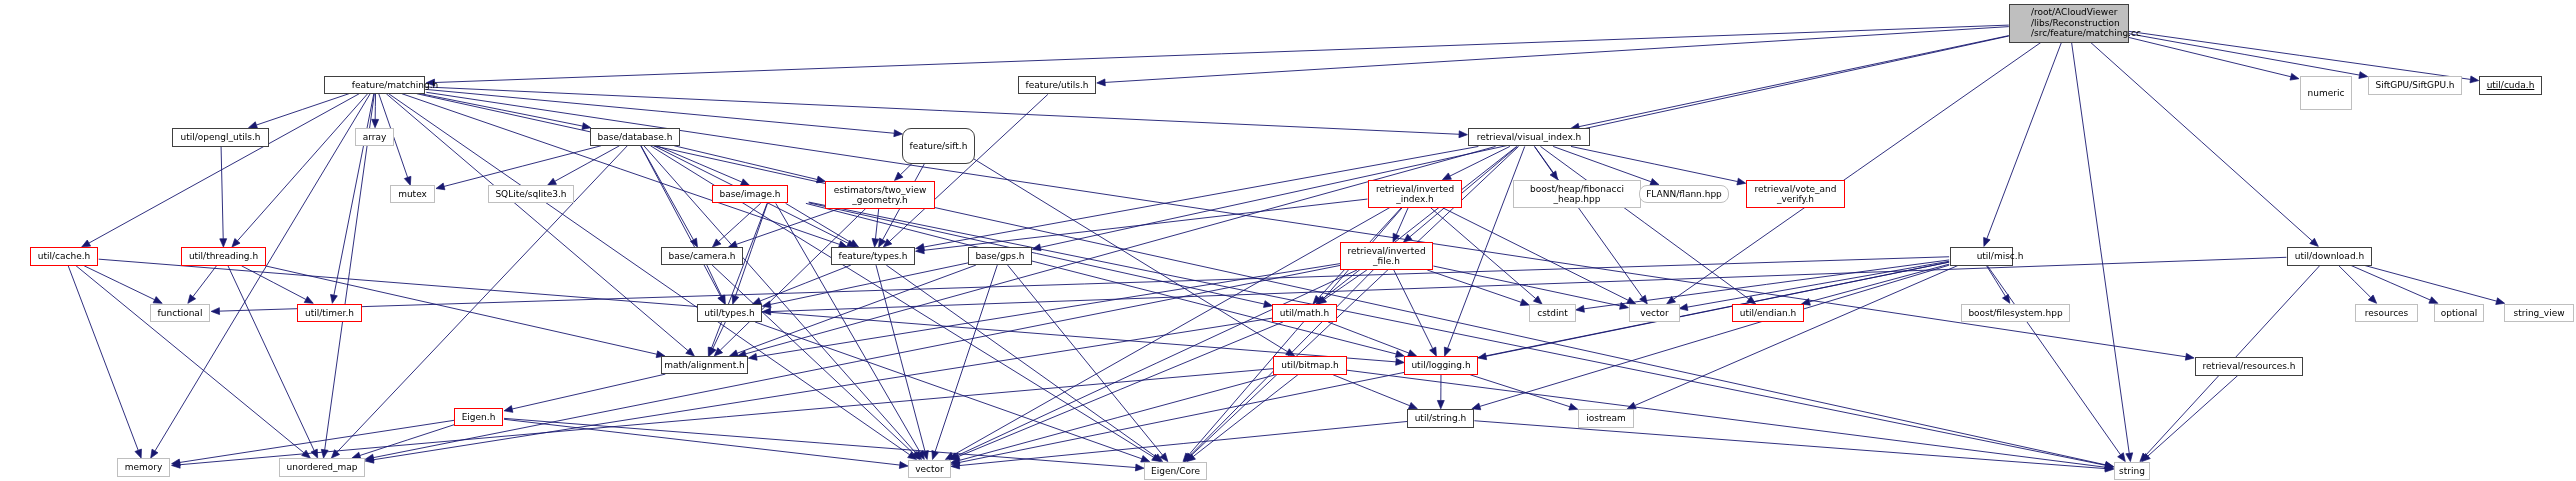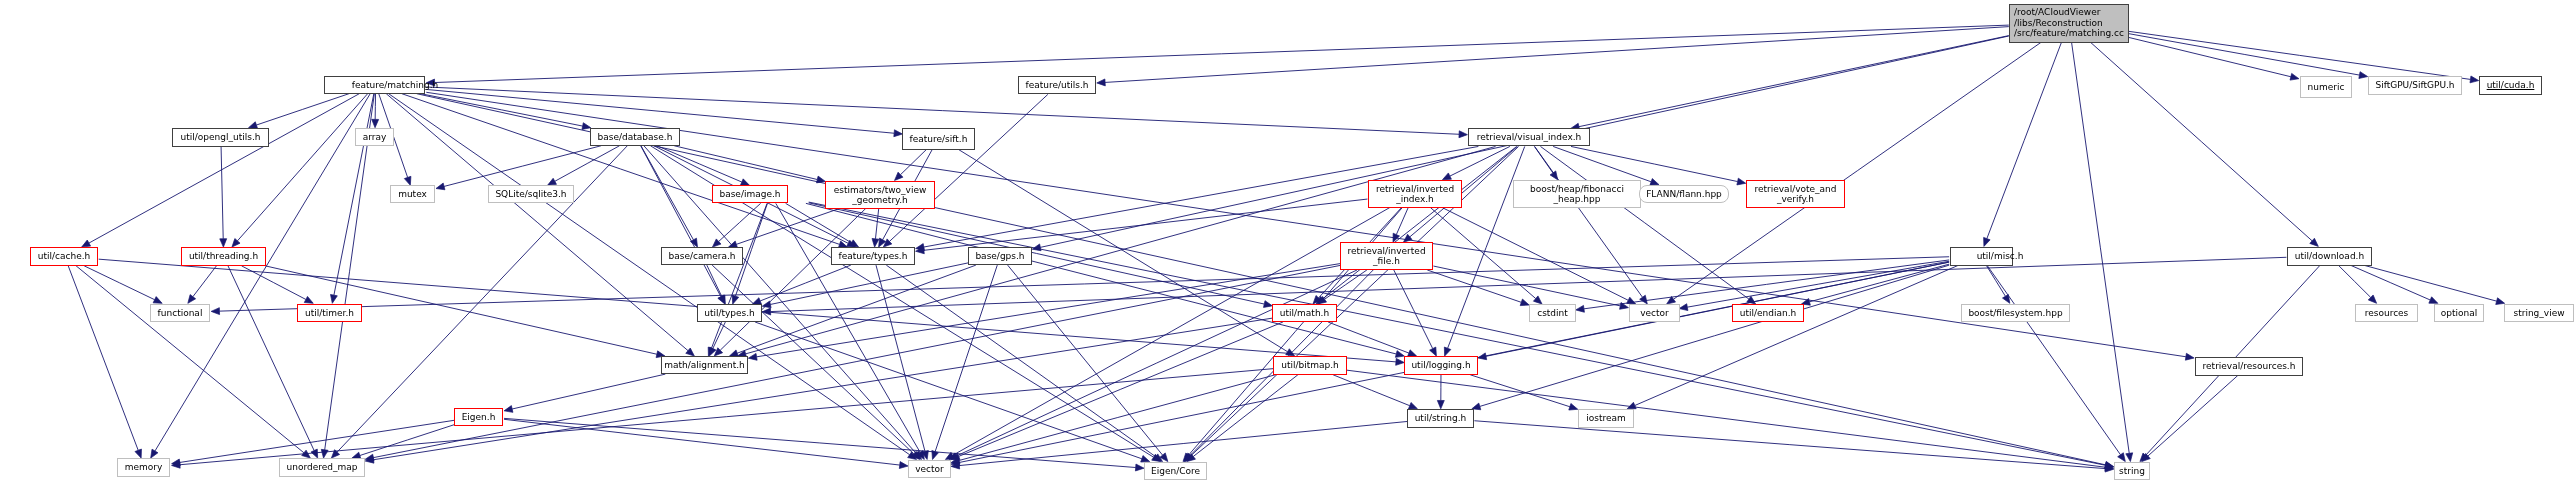--- a/index.html
+++ b/index.html
@@ -3,21 +3,21 @@
 <meta charset="utf-8">
 <style>
   html, body { margin:0; padding:0; background:#ffffff; }
   body { width:2576px; height:481px; position:relative; overflow:hidden; font-family:"DejaVu Sans", sans-serif; }
   #graph { position:absolute; left:0; top:0; width:2576px; height:481px; }
   .node { position:absolute; box-sizing:border-box; background:#fff; font-size:9px; color:#000;
           display:flex; align-items:center; justify-content:center; text-align:center; line-height:10.4px; white-space:pre; }
   .node.local { border:1.4px solid #404040; }
   .node.red { border:1.4px solid #ff0000; }
   .node.sys { border:1.4px solid #bfbfbf; }
-  .node.root { border:1.4px solid #404040; background:#bfbfbf; justify-content:flex-start; text-align:left; padding-left:4px; }
+  .node.root { border:1.4px solid #404040; background:#bfbfbf; justify-content:flex-start; text-align:left; padding-left:21px; }
   .node span { pointer-events:none; }
   svg path.edge { fill:none; stroke:#191970; stroke-width:1.3; }
   svg polygon.arrow { fill:#191970; stroke:#191970; }
 </style>
 </head>
 <body>
 
 <svg id="graph" xmlns="http://www.w3.org/2000/svg" width="2576" height="481" viewBox="0 0 3709 693">
     <path d="M2893,36.15576962492314 Q1758.9960109787248,77.52750769538572 624.9920219574499,118.8992457658483" class="edge"></path>
     <polygon points="613,119.3367493338799 624.8097288041034,113.9025699502442 625.1743151107963,123.89592158145241" class="arrow"></polygon>
@@ -284,27 +284,27 @@
     <path d="M3222.9302325581393,541 Q3158.1899422468964,598.9965100704885 3093.4496519356535,656.9930201409771" class="edge"></path>
     <polygon points="3084.5116279069766,665 3090.1134103277273,653.2688434623618 3096.7858935435797,660.7171968195925" class="arrow"></polygon>
   </svg>
 
 <div id="nodes">
   <div class="node root" style="left: 2009px; top: 3.5px; width: 120px; height: 39px;"><span>/root/ACloudViewer
 /libs/Reconstruction
 /src/feature/matching.cc</span></div>
   <div class="node local" style="left: 324px; top: 76px; width: 101px; height: 18px; padding-left: 41px;"><span>feature/matching.h</span></div>
   <div class="node local" style="left: 1018px; top: 76px; width: 78px; height: 18px;"><span>feature/utils.h</span></div>
-  <div class="node sys" style="left: 2300px; top: 76px; width: 52px; height: 22px;"><span>numeric</span></div>
+  <div class="node sys" style="left: 2300px; top: 76px; width: 52px; height: 34px;"><span>numeric</span></div>
   <div class="node sys" style="left: 2368px; top: 76px; width: 94px; height: 19px;"><span>SiftGPU/SiftGPU.h</span></div>
   <div class="node local" style="left: 2479px; top: 76px; width: 63px; height: 19px; text-decoration: underline;"><span>util/cuda.h</span></div>
   <div class="node local" style="left: 172px; top: 128px; width: 97px; height: 19px;"><span>util/opengl_utils.h</span></div>
   <div class="node sys" style="left: 355px; top: 128px; width: 39px; height: 18px;"><span>array</span></div>
   <div class="node local" style="left: 590px; top: 128px; width: 90px; height: 18px;"><span>base/database.h</span></div>
-  <div class="node local" style="left: 902px; top: 128px; width: 73px; height: 22px;"><span>feature/sift.h</span></div>
+  <div class="node local" style="left: 902px; top: 128px; width: 73px; height: 36px; border-radius: 9px;"><span>feature/sift.h</span></div>
   <div class="node local" style="left: 1468px; top: 128px; width: 122px; height: 18px;"><span>retrieval/visual_index.h</span></div>
   <div class="node sys" style="left: 390px; top: 185px; width: 45px; height: 18px;"><span>mutex</span></div>
   <div class="node sys" style="left: 488px; top: 185px; width: 86px; height: 18px;"><span>SQLite/sqlite3.h</span></div>
   <div class="node red" style="left: 30px; top: 247px; width: 68px; height: 19px;"><span>util/cache.h</span></div>
   <div class="node red" style="left: 181px; top: 247px; width: 85px; height: 19px;"><span>util/threading.h</span></div>
   <div class="node red" style="left: 712px; top: 185px; width: 76px; height: 18px;"><span>base/image.h</span></div>
   <div class="node red" style="left: 825px; top: 181px; width: 110px; height: 28px;"><span>estimators/two_view
 _geometry.h</span></div>
   <div class="node red" style="left: 1368px; top: 180px; width: 94px; height: 28px;"><span>retrieval/inverted
 _index.h</span></div>

